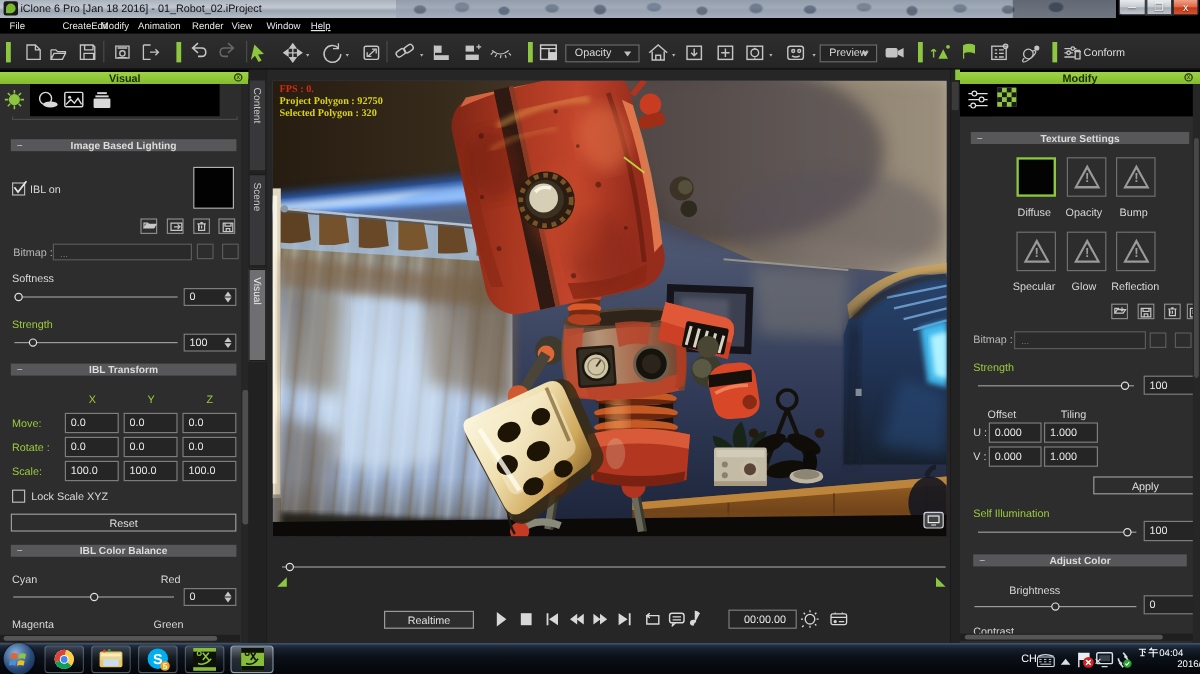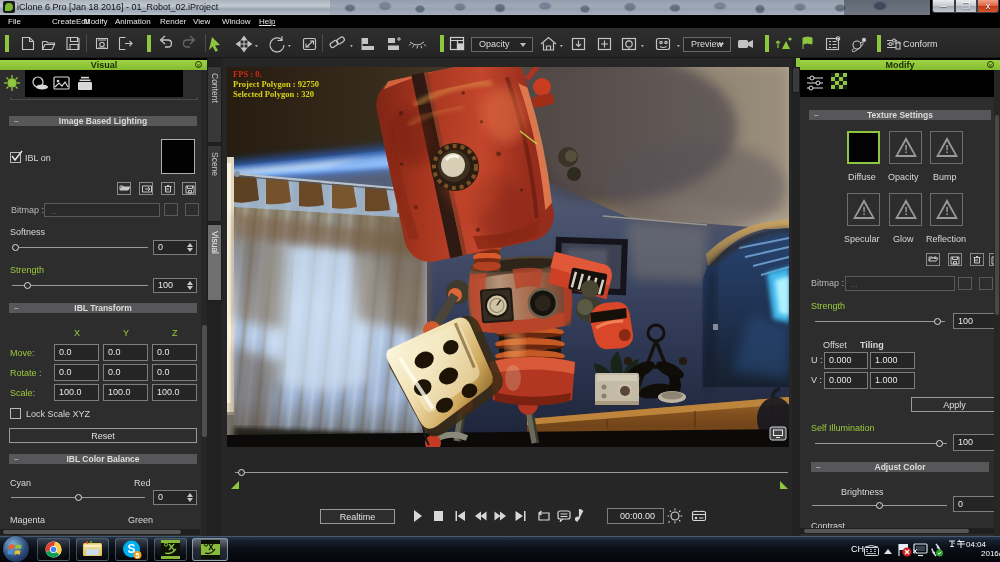--- a/index.html
+++ b/index.html
@@ -819,21 +819,21 @@
       <div class="ibtn" style="left:179px;top:217px;border-color:#5a5a5a;"></div>
       <div class="glbl" style="left:11px;top:241px;">Strength</div>
       <div class="slider" style="left:15px;top:258px;width:130px;">
           <div class="line"></div>
           <div class="th" style="left:119px;"></div>
         </div>
       <div class="spin2" style="left:153px;top:253px;width:45px;height:16px;">
           <span class="v">100</span>
         </div>
       <div class="lbl" style="left:23px;top:280px;">Offset</div>
-      <div class="lbl" style="left:60px;top:280px;font-weight:bold;">Tiling</div>
+      <div class="lbl" style="left:84px;top:280px;">Tiling</div>
       <div class="lbl" style="left:11px;top:295px;">U :</div>
       <div class="spin2" style="left:24px;top:292px;width:44px;height:17px;"><span class="v">0.000</span><span class="ar"></span></div>
       <div class="spin2" style="left:70px;top:292px;width:45px;height:17px;"><span class="v">1.000</span><span class="ar"></span></div>
       <div class="lbl" style="left:11px;top:315px;">V :</div>
       <div class="spin2" style="left:24px;top:312px;width:44px;height:17px;"><span class="v">0.000</span><span class="ar"></span></div>
       <div class="spin2" style="left:70px;top:312px;width:45px;height:17px;"><span class="v">1.000</span><span class="ar"></span></div>
       <div class="btn" style="left:111px;top:337px;width:87px;height:15px;line-height:14px;">Apply</div>
       <div class="glbl" style="left:11px;top:363px;">Self Illumination</div>
       <div class="slider" style="left:15px;top:380px;width:132px;">
           <div class="line"></div>

